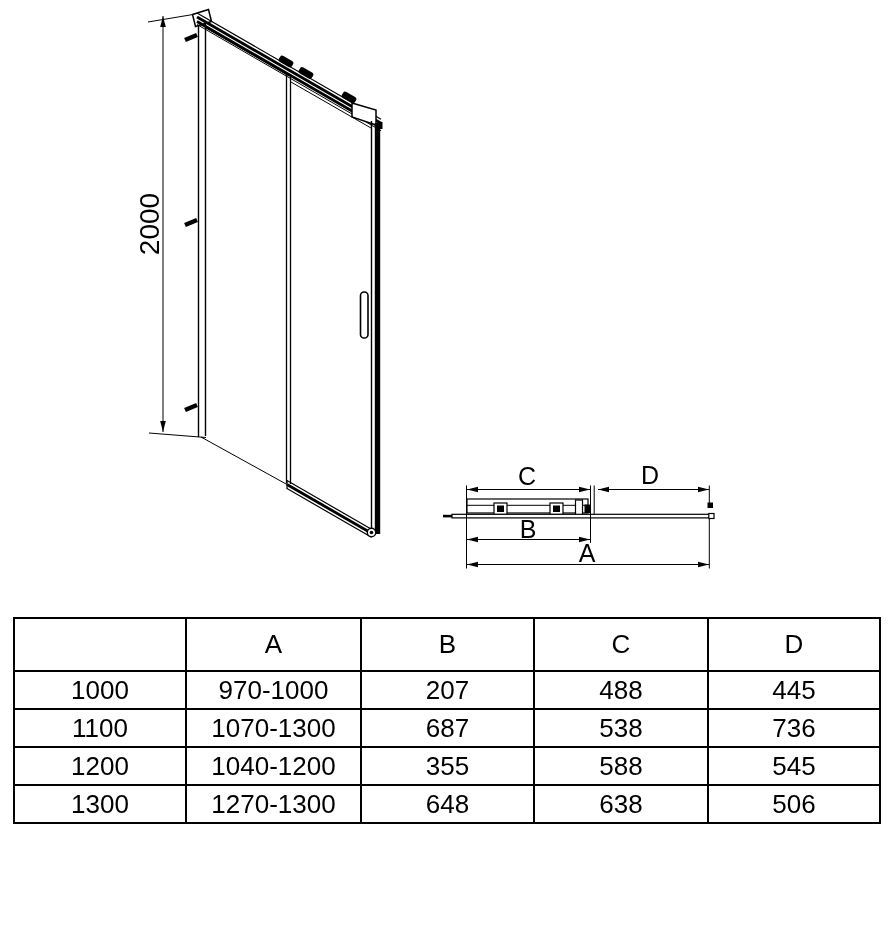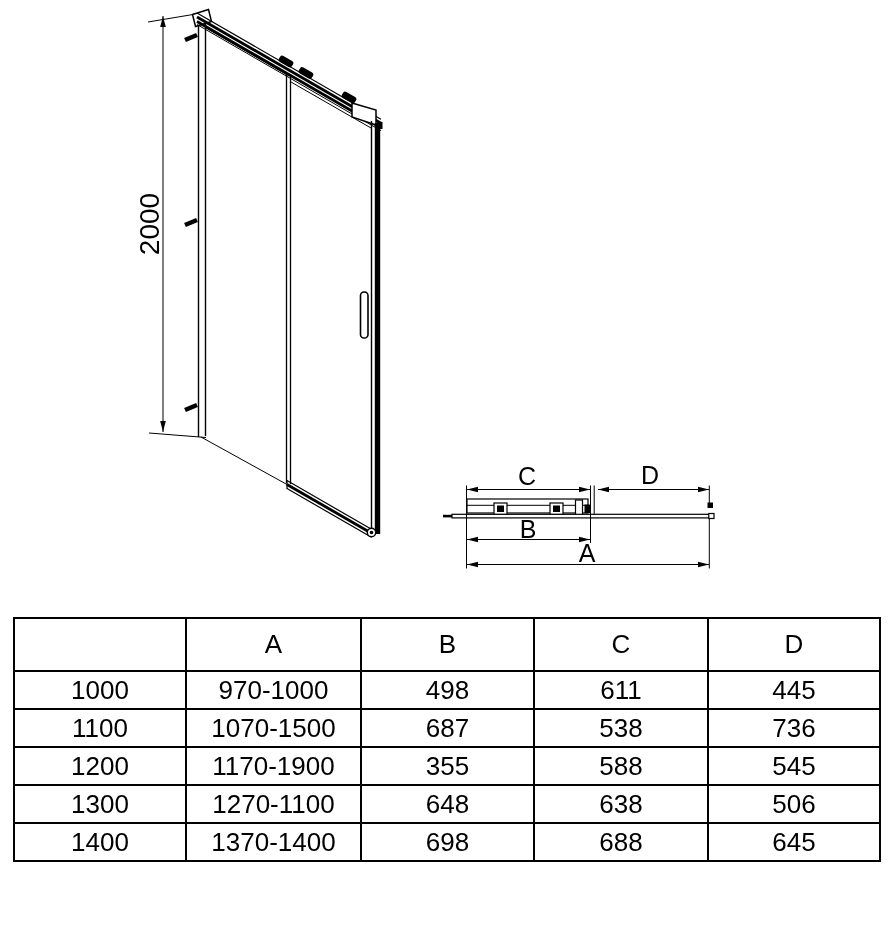--- a/index.html
+++ b/index.html
@@ -143,48 +143,41 @@
         <tr class="hdr">
       <th></th>
       <th>A</th>
       <th>B</th>
       <th>C</th>
       <th>D</th>
     </tr>
     <tr class="row">
       <td>1000</td>
       <td>970-1000</td>
-      <td>498</td>
-      <td>611</td>
+      <td>207</td>
+      <td>488</td>
       <td>445</td>
     </tr>
     <tr class="row">
       <td>1100</td>
-      <td>1070-1500</td>
+      <td>1070-1300</td>
       <td>687</td>
       <td>538</td>
       <td>736</td>
     </tr>
     <tr class="row">
       <td>1200</td>
-      <td>1170-1900</td>
+      <td>1040-1200</td>
       <td>355</td>
       <td>588</td>
       <td>545</td>
     </tr>
     <tr class="row">
       <td>1300</td>
-      <td>1270-1100</td>
+      <td>1270-1300</td>
       <td>648</td>
       <td>638</td>
       <td>506</td>
-    </tr>
-    <tr class="row">
-      <td>1400</td>
-      <td>1370-1400</td>
-      <td>698</td>
-      <td>688</td>
-      <td>645</td>
     </tr>
   </tbody>
     </table>
 
 </div>
 
 </body></html>

